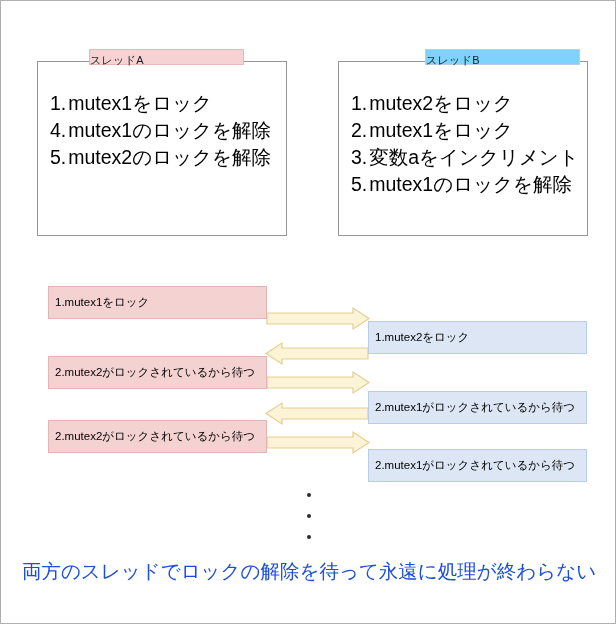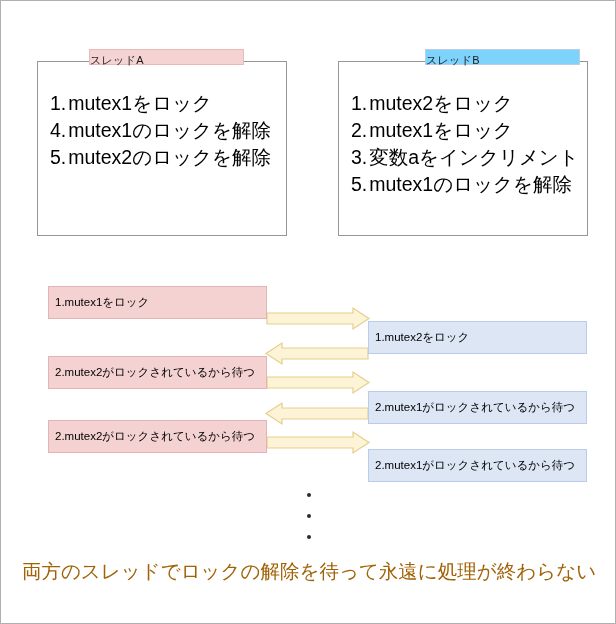--- a/index.html
+++ b/index.html
@@ -127,21 +127,21 @@
   #ellipsis span:last-child { margin-bottom: 0; }
 
   
   #caption {
     position: absolute;
     left: 0;
     top: 557px;
     width: 616px;
     text-align: center;
     font-size: 19.5px;
-    color: #a16207;
+    color: #1d4ed8;
     white-space: nowrap;
   }
 </style>
 </head>
 <body>
 
 <div id="page">
 
   <div class="thread-box" id="thread-box-a">
     <ul class="step-list">

